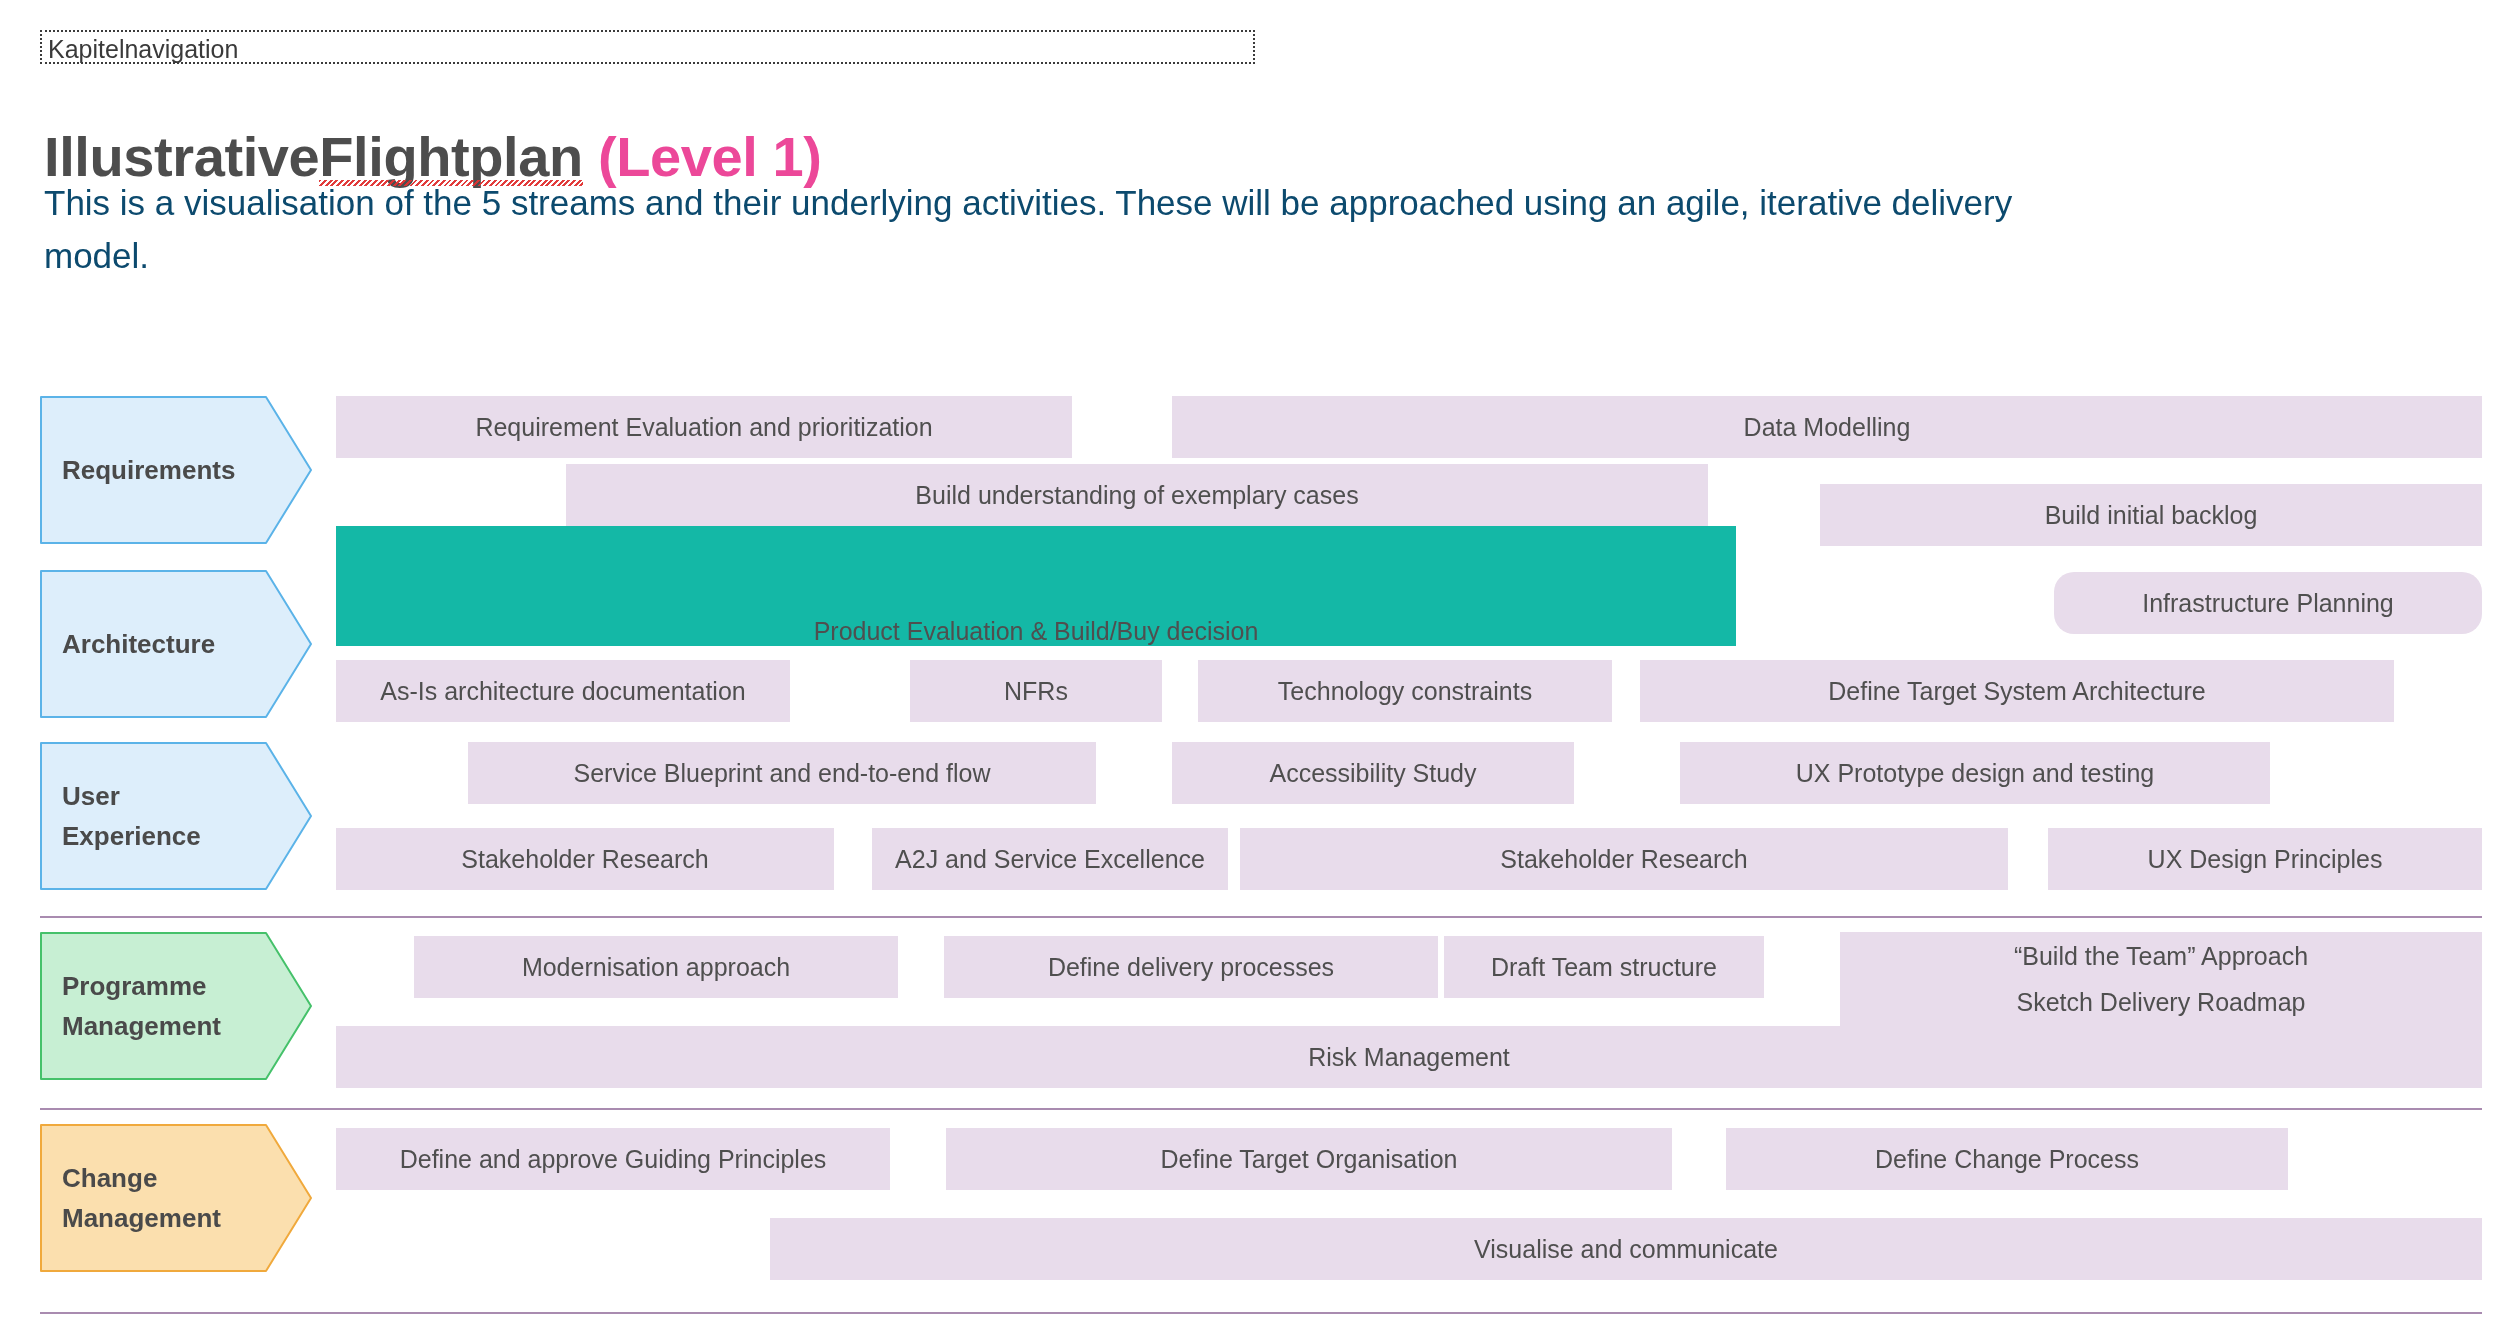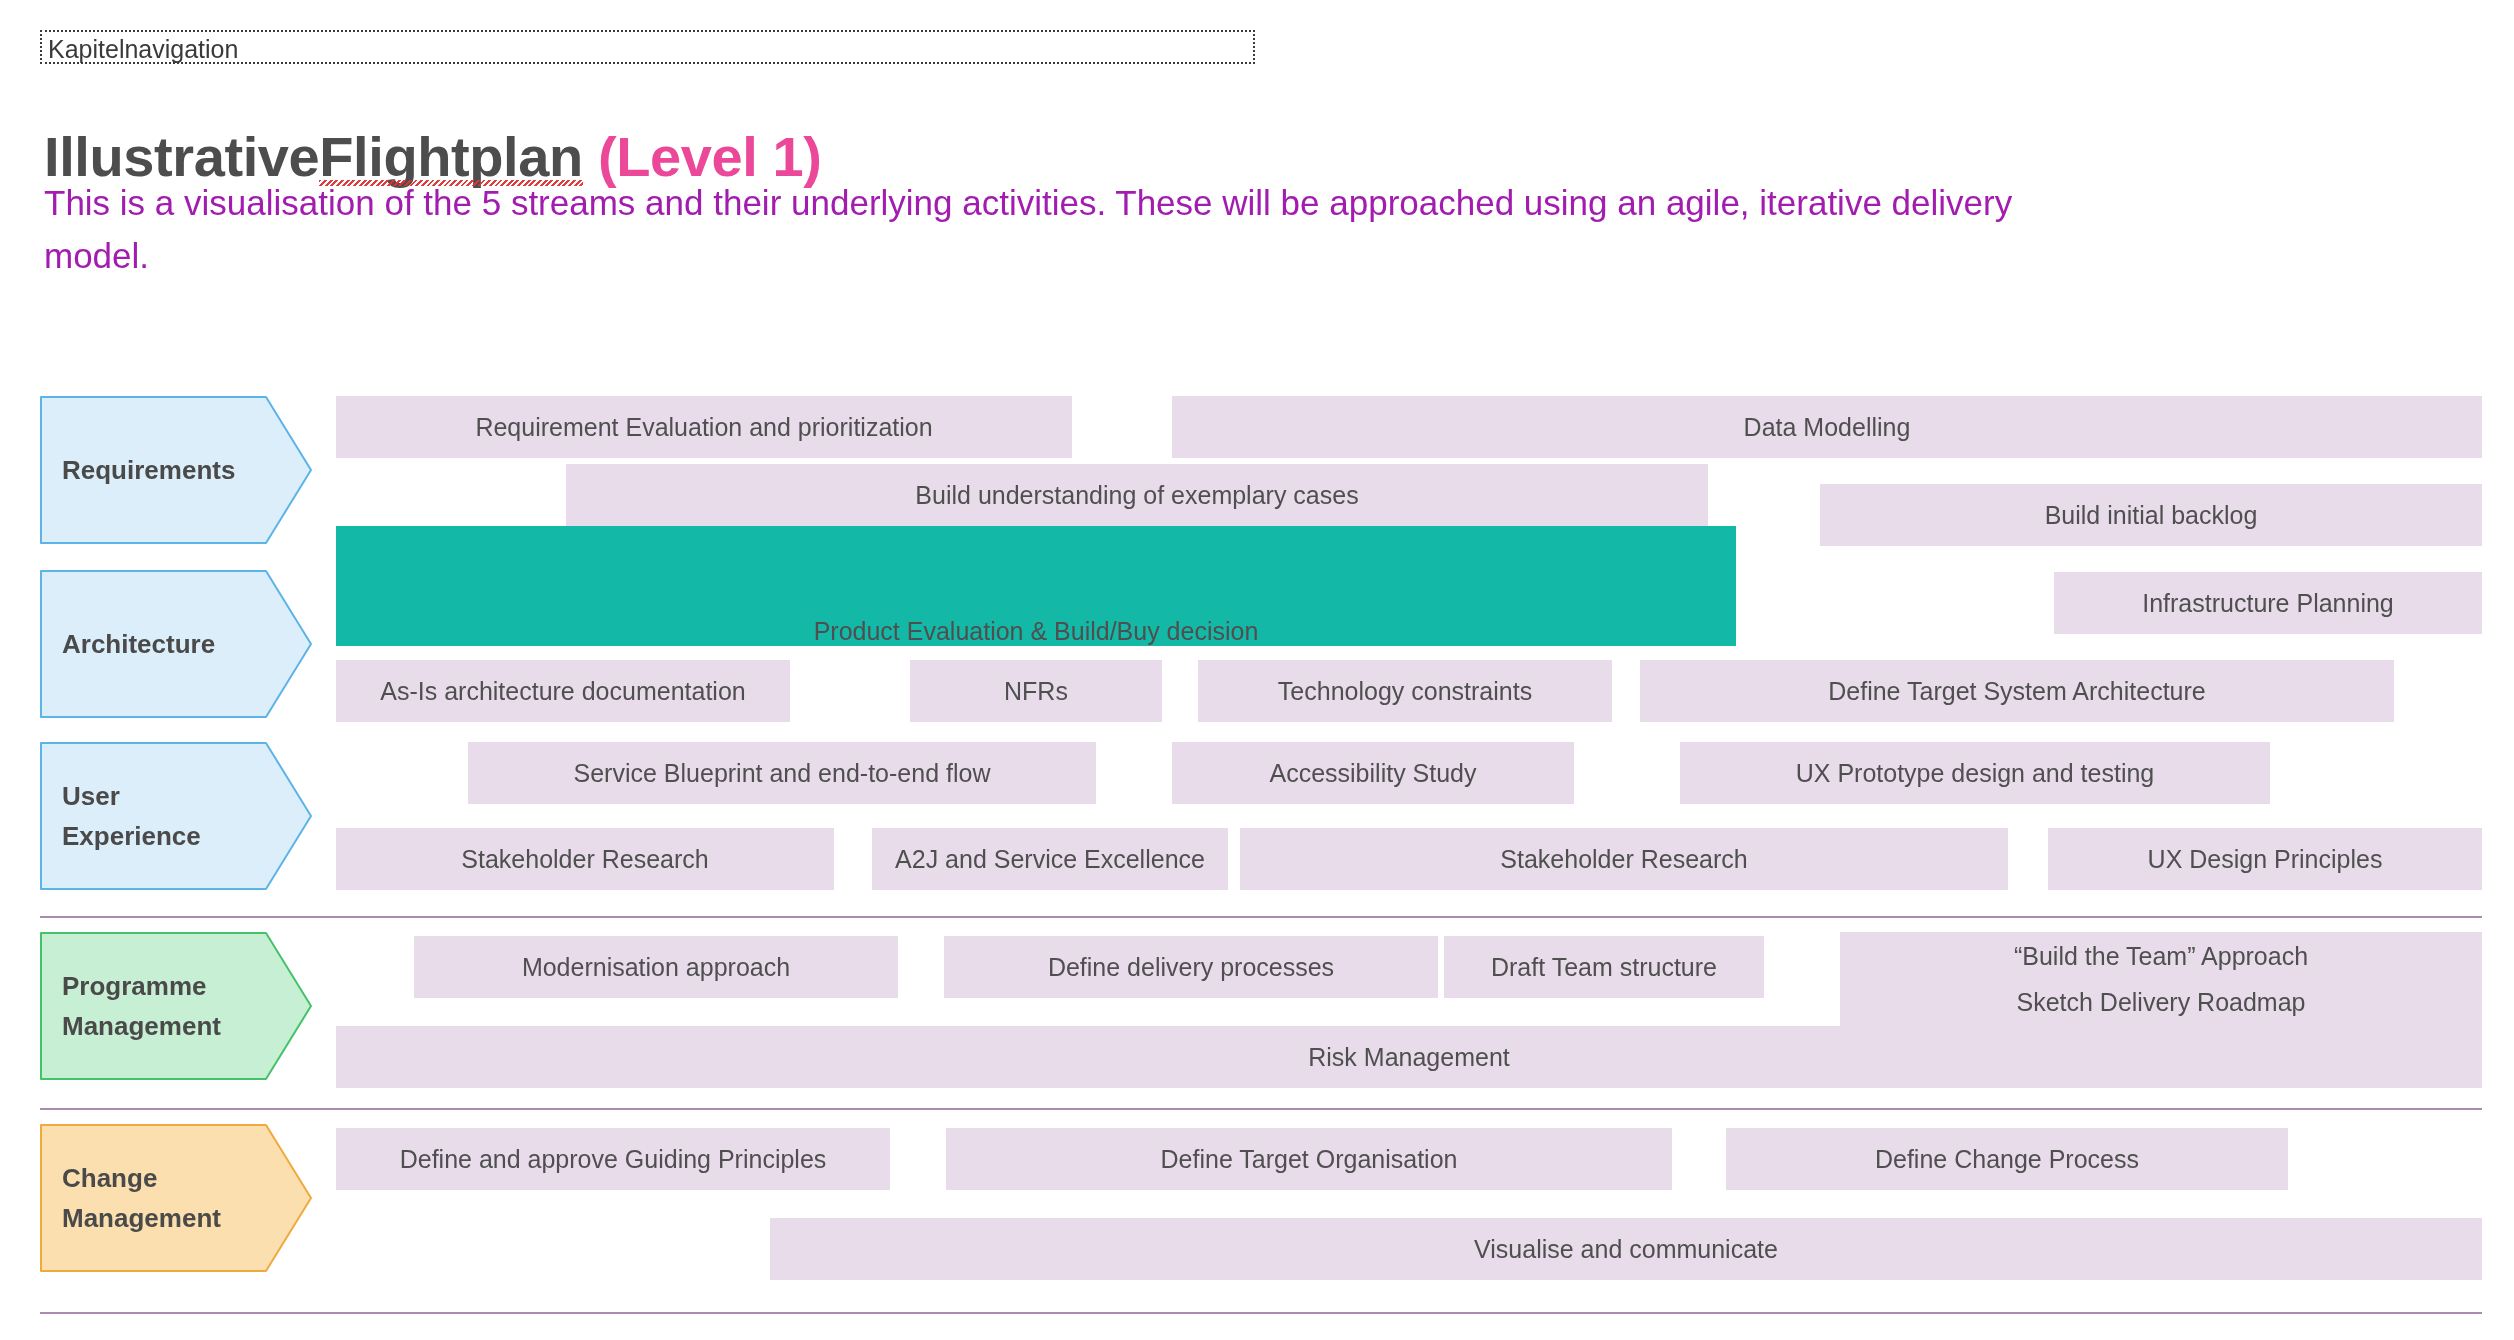--- a/index.html
+++ b/index.html
@@ -75,21 +75,21 @@
     font-weight: 700;
   }
 
   #page-subtitle {
     position: absolute;
     left: 44px;
     top: 176px;
     width: 2000px;
     font-size: 35px;
     line-height: 53px;
-    color: #a21caf;
+    color: #0c4a6e;
   }
 
   
   #flightplan {
     position: absolute;
     left: 0;
     top: 0;
     width: 2514px;
     height: 1340px;
   }
@@ -193,21 +193,21 @@
     </div>
     <div class="activity-bar" style="left: 566px; top: 464px; width: 1142px; height: 62px; background: rgb(232, 220, 235);">
       <span class="activity-label">Build understanding of exemplary cases</span>
     </div>
     <div class="activity-bar" style="left: 1820px; top: 484px; width: 662px; height: 62px; background: rgb(232, 220, 235);">
       <span class="activity-label">Build initial backlog</span>
     </div>
     <div class="activity-bar" style="left: 336px; top: 526px; width: 1400px; height: 120px; background: #14b8a6; align-items: flex-end;">
       <span class="activity-label">Product Evaluation &amp; Build/Buy decision</span>
     </div>
-    <div class="activity-bar" style="left: 2054px; top: 572px; width: 428px; height: 62px; background: rgb(232, 220, 235);">
+    <div class="activity-bar" style="left: 2054px; top: 572px; width: 428px; height: 62px; background: rgb(232, 220, 235); border-radius: 20px;">
       <span class="activity-label">Infrastructure Planning</span>
     </div>
     <div class="activity-bar" style="left: 336px; top: 660px; width: 454px; height: 62px; background: rgb(232, 220, 235);">
       <span class="activity-label">As-Is architecture documentation</span>
     </div>
     <div class="activity-bar" style="left: 910px; top: 660px; width: 252px; height: 62px; background: rgb(232, 220, 235);">
       <span class="activity-label">NFRs</span>
     </div>
     <div class="activity-bar" style="left: 1198px; top: 660px; width: 414px; height: 62px; background: rgb(232, 220, 235);">
       <span class="activity-label">Technology constraints</span>

